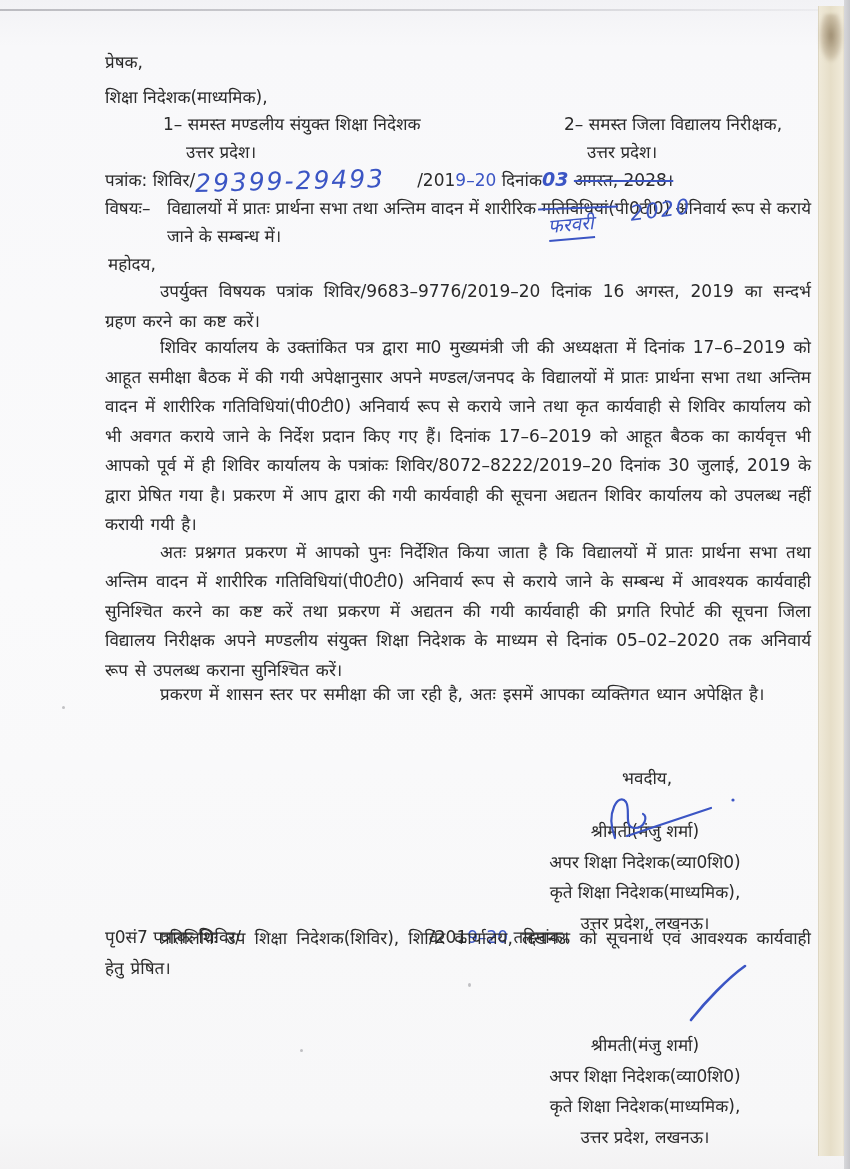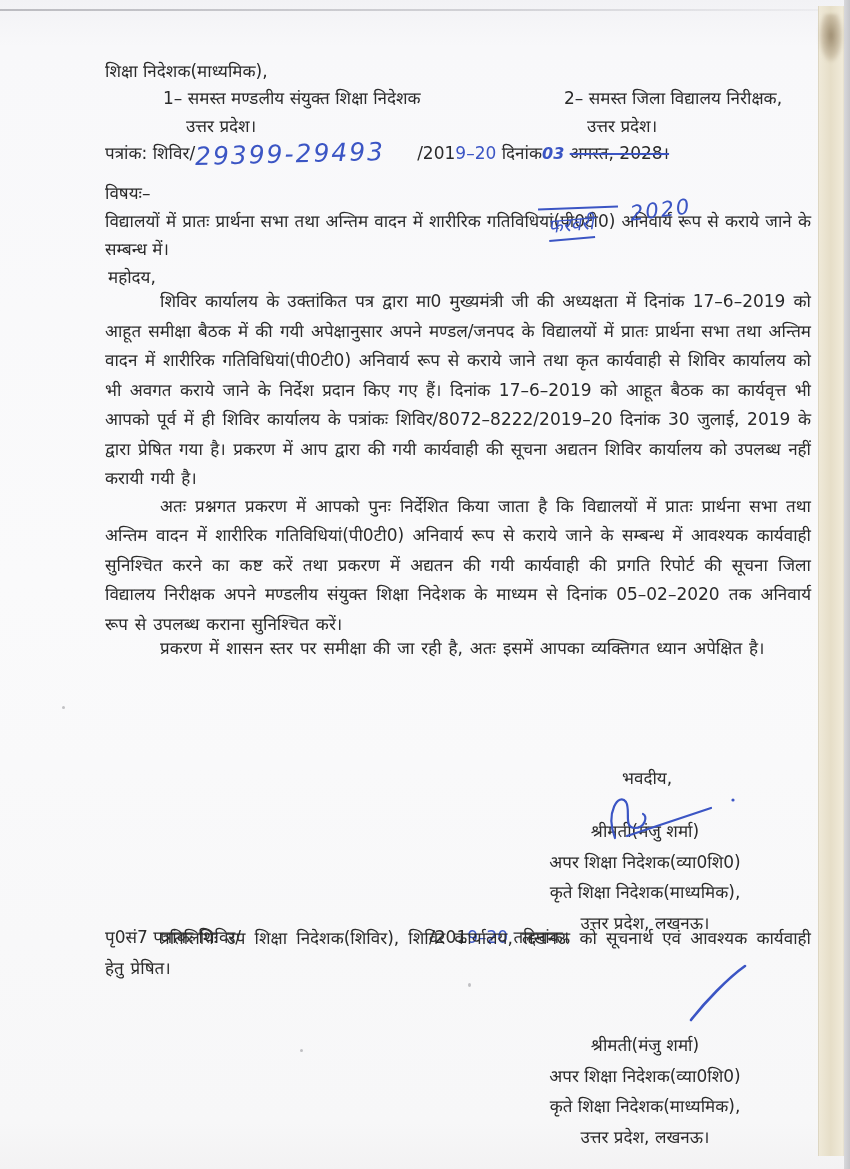--- a/index.html
+++ b/index.html
@@ -31,21 +31,21 @@
   .line{line-height:26px;}
   .indent1{}
   .recips{display:flex;margin-left:58px;line-height:28px;gap:48px;}
   .recip-col1{width:353px;}
   .recip-sub{padding-left:23px;}
 
   .ref-line{line-height:27px;white-space:nowrap;position:relative;}
   .hw{color:#3b55c4;}
   .hw-number{display:inline-block;width:222px;font-size:25px;letter-spacing:2px;
     font-style:italic;color:#3b55c4;transform:rotate(-1.5deg);vertical-align:-3px;line-height:20px;}
-  .hw-day{font-size:16px;font-weight:bold;font-style:italic;color:#3b55c4;}
+  .hw-day{font-size:19px;font-weight:bold;font-style:italic;color:#3b55c4;}
   .struck{text-decoration:line-through;text-decoration-color:#3b55c4;text-decoration-thickness:2px;}
 
   .subject-row{display:flex;line-height:28px;}
   .subject-label{width:62px;flex:none;}
   .subject-text{flex:1;text-align:justify;}
 
   .para{text-align:justify;text-indent:55px;line-height:29.5px;margin:0;word-spacing:1.5px;}
 
   
   .closing{position:absolute;left:622px;top:765px;line-height:26px;}
@@ -74,20 +74,21 @@
   <div class="top-scan-line"></div>
   <div class="edge-strip"></div>
   <div class="edge-outer"></div>
   <div class="edge-smudge"></div>
   <div class="speck" style="left:300px;top:1049px;width:3px;height:3px;"></div>
   <div class="speck" style="left:468px;top:983px;width:3px;height:4px;"></div>
   <div class="speck" style="left:62px;top:706px;width:3px;height:3px;"></div>
 
   <div class="content" style="padding-top:49px;">
 
+    <div class="line">प्रेषक,</div>
     <div class="line indent1" style="margin-top:9px;">शिक्षा निदेशक(माध्यमिक),</div>
 
 
     <div class="recips">
       <div class="recip-col1">
         <div><span>1–</span>
           <span>समस्त मण्डलीय संयुक्त शिक्षा निदेशक</span></div>
         <div class="recip-sub">उत्तर प्रदेश।</div>
       </div>
       <div>
@@ -96,27 +97,28 @@
         <div class="recip-sub">उत्तर प्रदेश।</div>
       </div>
     </div>
 
     <div class="ref-line">
       <span>पत्रांक: शिविर/</span><span class="hw-number">29399-29493</span><span>/201</span><span class="hw">9–20</span>
       <span>दिनांक</span><span class="hw-day">03</span>
       <span class="struck">अगस्त, 2028।</span>
     </div>
 
-    <div class="subject-row" style="margin-top:12px;flex-direction:column;">
+    <div class="subject-row" style="margin-top:0px;">
       <div class="subject-label">विषयः–</div>
       <div class="subject-text">विद्यालयों में प्रातः प्रार्थना सभा तथा अन्तिम वादन में शारीरिक गतिविधियां(पी0टी0) अनिवार्य रूप से कराये जाने के सम्बन्ध में।</div>
     </div>
 
     <div class="line" style="margin-top:1px;margin-left:3px;">महोदय,</div>
 
+    <p class="para" style="margin-top:0;">उपर्युक्त विषयक पत्रांक शिविर/9683–9776/2019–20 दिनांक 16 अगस्त, 2019 का सन्दर्भ ग्रहण करने का कष्ट करें।</p>
     <p class="para" style="margin-top:-3px;">शिविर कार्यालय के उक्तांकित पत्र द्वारा मा0 मुख्यमंत्री जी की अध्यक्षता में दिनांक 17–6–2019 को आहूत समीक्षा बैठक में की गयी अपेक्षानुसार अपने मण्डल/जनपद के विद्यालयों में प्रातः प्रार्थना सभा तथा अन्तिम वादन में शारीरिक गतिविधियां(पी0टी0) अनिवार्य रूप से कराये जाने तथा कृत कार्यवाही से शिविर कार्यालय को भी अवगत कराये जाने के निर्देश प्रदान किए गए हैं। दिनांक 17–6–2019 को आहूत बैठक का कार्यवृत्त भी आपको पूर्व में ही शिविर कार्यालय के पत्रांकः शिविर/8072–8222/2019–20 दिनांक 30 जुलाई, 2019 के द्वारा प्रेषित गया है। प्रकरण में आप द्वारा की गयी कार्यवाही की सूचना अद्यतन शिविर कार्यालय को उपलब्ध नहीं करायी गयी है।</p>
     <p class="para" style="margin-top:-2px;">अतः प्रश्नगत प्रकरण में आपको पुनः निर्देशित किया जाता है कि विद्यालयों में प्रातः प्रार्थना सभा तथा अन्तिम वादन में शारीरिक गतिविधियां(पी0टी0) अनिवार्य रूप से कराये जाने के सम्बन्ध में आवश्यक कार्यवाही सुनिश्चित करने का कष्ट करें तथा प्रकरण में अद्यतन की गयी कार्यवाही की प्रगति रिपोर्ट की सूचना जिला विद्यालय निरीक्षक अपने मण्डलीय संयुक्त शिक्षा निदेशक के माध्यम से दिनांक 05–02–2020 तक अनिवार्य रूप से उपलब्ध कराना सुनिश्चित करें।</p>
     <p class="para" style="margin-top:-5px;">प्रकरण में शासन स्तर पर समीक्षा की जा रही है, अतः इसमें आपका व्यक्तिगत ध्यान अपेक्षित है।</p>
   </div>
 
   <div class="pen-underline"></div>
   <div class="pen ann-month">फरवरी</div>
   <div class="pen ann-year">2020</div>
 
   <div class="closing">भवदीय,</div>

